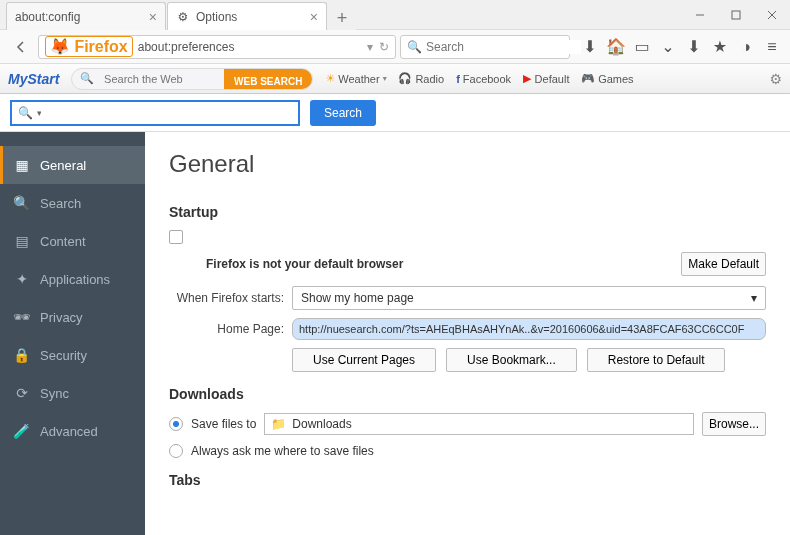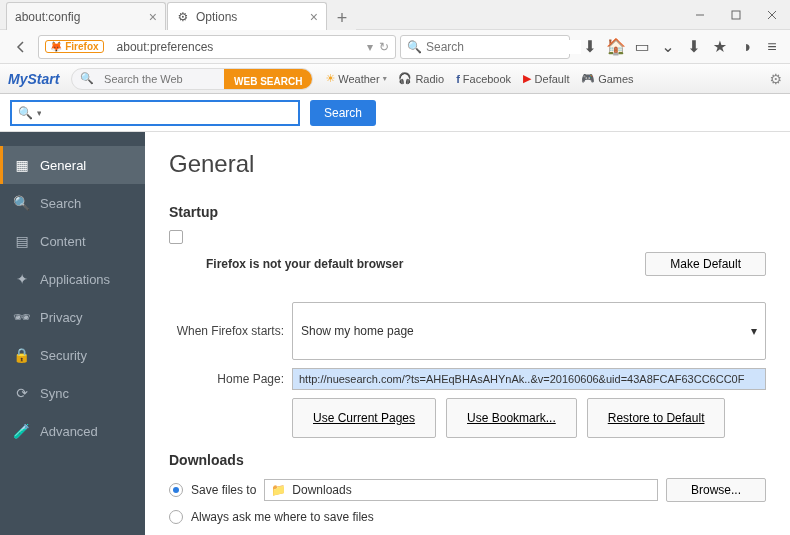--- a/index.html
+++ b/index.html
@@ -15,21 +15,21 @@
     .tab { height: 28px; min-width: 160px; background: #f7f7f7; border: 1px solid #ccc; border-bottom: none; border-radius: 3px 3px 0 0; display: flex; align-items: center; padding: 0 8px; margin-right: 1px; font-size: 12px; color: #555; position: relative; }
     .tab.active { background: #fff; }
     .tab-icon { width: 14px; height: 14px; margin-right: 6px; display: flex; align-items: center; justify-content: center; }
     .tab-close { margin-left: auto; color: #888; cursor: pointer; font-size: 14px; }
     .new-tab { width: 28px; height: 24px; display: flex; align-items: center; justify-content: center; color: #777; cursor: pointer; font-size: 18px; }
     
     
     .navbar { height: 34px; background: #f9f9f9; border-bottom: 1px solid #ddd; display: flex; align-items: center; padding: 0 8px; gap: 4px; }
     .nav-btn { width: 26px; height: 26px; display: flex; align-items: center; justify-content: center; color: #666; cursor: pointer; border-radius: 3px; }
     .urlbar { flex: 1; height: 24px; border: 1px solid #ccc; border-radius: 3px; display: flex; align-items: center; padding: 0 6px; background: #fff; font-size: 12px; }
-    .fx-badge { background: #fff; border: 1px solid #f29111; color: #f29111; border-radius: 3px; padding: 0 4px; font-size: 10px; margin-right: 13px; font-weight: bold; }
+    .fx-badge { background: #fff; border: 1px solid #f29111; color: #f29111; border-radius: 3px; padding: 0 4px; font-size: 16px; margin-right: 5px; font-weight: bold; }
     .urlbar input { border: none; outline: none; flex: 1; font-size: 12px; color: #555; }
     .searchbar { width: 170px; height: 24px; border: 1px solid #ccc; border-radius: 3px; display: flex; align-items: center; padding: 0 6px; background: #fff; }
     .searchbar input { border: none; outline: none; flex: 1; font-size: 12px; color: #888; }
     .tb-icon { width: 20px; height: 20px; display: flex; align-items: center; justify-content: center; color: #555; cursor: pointer; }
     .tb-right { display: flex; gap: 6px; margin-left: 6px; }
     
     
     .mystart { height: 30px; background: linear-gradient(#fdfdfd,#eee); border-bottom: 1px solid #ccc; display: flex; align-items: center; padding: 0 8px; gap: 12px; font-size: 11px; }
     .mystart-logo { font-weight: bold; font-style: italic; color: #2a62bd; font-size: 14px; }
     .mystart-search { display: flex; align-items: center; height: 22px; border-radius: 11px; background: #f5f5f7; border: 1px solid #ddd; overflow: hidden; }
@@ -58,27 +58,27 @@
     
     
     .prefs { flex: 1; padding: 18px 24px; overflow-y: auto; background: #fff; color: #333; }
     .prefs h1 { font-size: 24px; font-weight: 300; color: #444; margin-bottom: 26px; }
     .prefs h2 { font-size: 14px; font-weight: bold; margin-bottom: 10px; margin-top: 14px; }
     .row { display: flex; align-items: center; margin-bottom: 8px; font-size: 12px; gap: 8px; }
     .row label { font-size: 12px; }
     .chk { width: 14px; height: 14px; border: 1px solid #aaa; border-radius: 2px; background: #fff; }
     .rdio { width: 14px; height: 14px; border: 1px solid #aaa; border-radius: 50%; background: #fff; display: flex; align-items: center; justify-content: center;}
     .rdio.checked::after { content:''; width:6px; height:6px; background:#2a7de1; border-radius:50%; }
-    .btn { border: 1px solid #bbb; background: #f9f9f9; padding: 4px 24px; font-size: 12px; border-radius: 2px; cursor: pointer; }
+    .btn { border: 1px solid #bbb; background: #f9f9f9; padding: 4px 6px; font-size: 12px; border-radius: 2px; cursor: pointer; }
     .make-default { margin-left: auto; }
     .field-label { width: 115px; text-align: right; font-size: 12px; color: #444; }
-    .select { flex: 1; border: 1px solid #bbb; padding: 21px 8px; font-size: 12px; border-radius: 2px; display: flex; justify-content: space-between; background: #fff; cursor: pointer; }
-    .homepage-input { flex: 1; border: 1px solid #bbb; padding: 4px 6px; font-size: 11px; border-radius: 0; background: #cfe3fb; color: #333; outline: none; }
+    .select { flex: 1; border: 1px solid #bbb; padding: 4px 8px; font-size: 12px; border-radius: 2px; display: flex; justify-content: space-between; background: #fff; cursor: pointer; }
+    .homepage-input { flex: 1; border: 1px solid #bbb; padding: 4px 6px; font-size: 11px; border-radius: 7px; background: #cfe3fb; color: #333; outline: none; }
     .btn-row { display: flex; gap: 10px; margin-left: 123px; margin-bottom: 4px; }
-    .btn-row .btn { padding: 12px 20px; text-decoration: underline; }
+    .btn-row .btn { padding: 4px 20px; }
     .dl-input { flex: 1; border: 1px solid #bbb; padding: 3px 6px; font-size: 12px; display: flex; align-items: center; gap: 6px; background: #fff; }
     .folder-icon { color: #f2c94c; }
     
     svg { display: block; }
   </style>
 </head>
 <body>
 
 <div class="titlebar">
   <div class="win-controls">
@@ -222,21 +222,21 @@
     <h1>General</h1>
 
     <h2>Startup</h2>
     <div class="row">
       <span class="chk"></span>
     </div>
     <div class="row">
       <label style="font-weight:bold;margin-left:37px">Firefox is not your default browser</label>
       <button class="btn make-default">Make Default</button>
     </div>
-    <div class="row" style="margin-top:26px">
+    <div class="row" style="margin-top:10px">
       <span class="field-label">When Firefox starts:</span>
       <div class="select">
         <span>Show my home page</span>
         <span>▾</span>
       </div>
     </div>
     <div class="row">
       <span class="field-label">Home Page:</span>
       <input class="homepage-input" value="http://nuesearch.com/?ts=AHEqBHAsAHYnAk..&amp;v=20160606&amp;uid=43A8FCAF63CC6CC0F" style="">
     </div>

